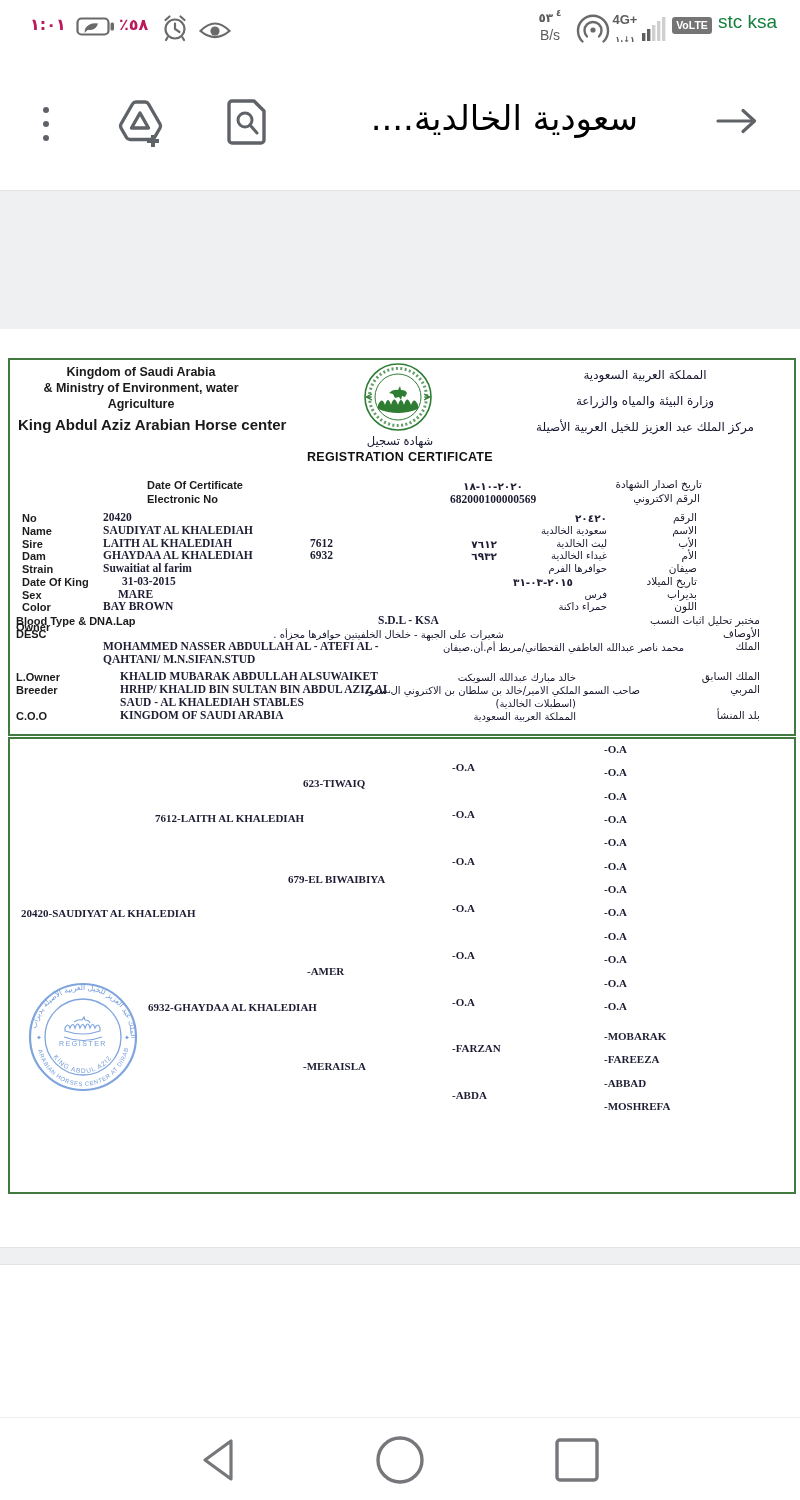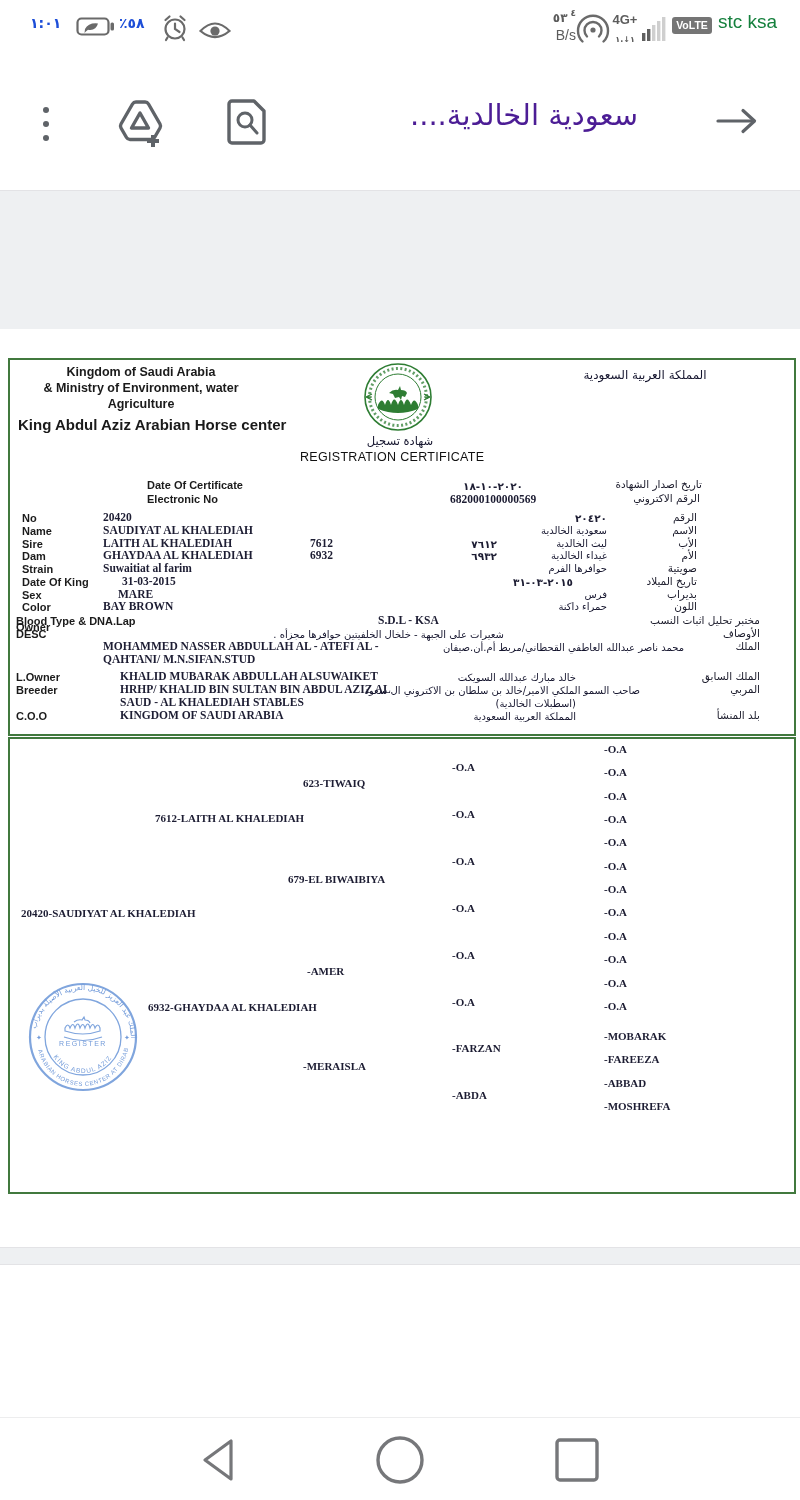--- a/index.html
+++ b/index.html
@@ -1,39 +1,39 @@
 <!DOCTYPE html>
 <html><head>
 <meta charset="utf-8">
 <style>
   html,body{margin:0;padding:0}
   body{width:800px;height:1500px;background:#fff;font-family:"Liberation Sans",sans-serif;overflow:hidden}
   .screen{position:relative;width:800px;height:1500px;background:#fff}
   .a{position:absolute;white-space:nowrap}
   
-  .sb-txt{color:#1d4ed8;font-size:14px;font-weight:bold}
+  .sb-txt{color:#be185d;font-size:16px;font-weight:bold}
   .sb-small{color:#5c5c5c;font-size:12px;font-weight:bold;line-height:14px}
   .ltr{direction:ltr;unicode-bidi:isolate}
   .rtl{direction:rtl;unicode-bidi:isolate}
   .arf{font-family:"DejaVu Sans",sans-serif}
   
-  .tb-title{font-family:"DejaVu Sans",sans-serif;font-size:29px;color:#4c1d95;direction:rtl}
+  .tb-title{font-family:"DejaVu Sans",sans-serif;font-size:34px;color:#000000;direction:rtl}
   
   .band{position:absolute;left:0;width:800px;background:#eef0f2;border-top:1px solid #e3e3e6;border-bottom:1px solid #e3e3e6}
   
   .gbox{position:absolute;left:8px;width:784px;border:2px solid #41793e;background:#fff}
   .hdr-en{font-weight:bold;font-size:12.5px;color:#1a1a1a;line-height:16px;text-align:center}
   .hdr-ar{font-family:"DejaVu Sans",sans-serif;direction:rtl;font-size:12px;color:#15152e;line-height:26px;text-align:center}
   .lb{font-size:11px;color:#1b1b1b;font-weight:600}
   .sv{font-family:"Liberation Serif",serif;font-weight:bold;font-size:11.5px;color:#1d1d33}
   .ar{font-family:"DejaVu Sans",sans-serif;direction:rtl;font-size:10px;color:#15152e}
   .arl{font-family:"DejaVu Sans",sans-serif;direction:rtl;font-size:10.5px;color:#1b1b2b}
   .num{font-family:"DejaVu Sans",sans-serif;font-weight:bold;font-size:10.5px;color:#1d1d33;direction:ltr;unicode-bidi:isolate}
   .ped{font-family:"Liberation Serif",serif;font-weight:bold;font-size:11px;color:#1d1d33}
-  .ctitle{font-weight:normal;font-size:12.5px;color:#111;letter-spacing:.3px;}
+  .ctitle{font-weight:bold;font-size:12.5px;color:#111;letter-spacing:.3px;text-align:center}
   .cartitle{font-family:"DejaVu Sans",sans-serif;font-size:11.5px;color:#15152e;text-align:center}
   svg{display:block}
 </style>
 </head>
 <body>
 
 <div class="screen">
 
   <div class="a" style="left:0;top:0;width:800px;height:58px;background:#fff">
     <div class="a sb-txt ltr arf" style="left:30px;top:15px">١:٠١</div>
@@ -55,21 +55,21 @@
           <path d="M22.5 24.5 L24 27"></path>
       </svg>
     </span>
     <span class="a" style="left:198px;top:18px">
       <svg width="34" height="24" viewBox="0 0 34 24" fill="none" stroke="#6a6a6a" stroke-width="2.2">
         <path d="M2.5 13 Q17 -2 31.5 13 Q17 25 2.5 13 Z"></path>
         <circle cx="17" cy="13" r="4.6" fill="#6a6a6a" stroke="none"></circle>
       </svg>
     </span>
 
-    <div class="a" style="left:524px;top:8px;width:52px;text-align:right">
+    <div class="a" style="left:524px;top:8px;width:52px;text-align:center">
       <span class="sb-small arf ltr">٥٣</span><span class="arf ltr" style="color:#5c5c5c;font-size:9px;font-weight:bold;vertical-align:6px;margin-left:3px">٤</span><br>
       <span class="sb-small ltr" style="font-size:14px;font-weight:normal">B/s</span>
     </div>
     <span class="a" style="left:576px;top:14px">
       <svg width="34" height="32" viewBox="0 0 34 32" fill="none" stroke="#6a6a6a" stroke-width="2.4" stroke-linecap="round">
         <circle cx="17" cy="16" r="2.6" fill="#6a6a6a" stroke="none"></circle>
         <path d="M11 22.5 a8.5 8.5 0 1 1 12 0"></path>
         <path d="M6.5 27.5 a15 15 0 1 1 21 0"></path>
       </svg>
     </span>
@@ -141,20 +141,22 @@
       <circle cx="40" cy="37" r="23" fill="#fff" stroke="#2e7d33" stroke-width="1"></circle>
       <path d="M20 45 q4 -9 7 0 q3 -10 6 0 q3 -11 7 0 q3 -10 6 0 q3 -11 7 0 q3 -9 7 0 l0 4 q-20 8 -40 0 z" fill="#2e7d33"></path>
       <path d="M31 33 q4 -4 9 -3 l2 -4 1 4 q5 0 6 3 l-2 4 -3 -1 -1 4 -2 -3 -4 1 -2 -4 z" fill="#2e7d33"></path>
       <path d="M8 37 l6 -3 m-6 3 l6 0 m-6 0 l6 3" stroke="#2e7d33" stroke-width="1.2"></path>
       <path d="M72 37 l-6 -3 m6 3 l-6 0 m6 0 l-6 3" stroke="#2e7d33" stroke-width="1.2"></path>
     </svg>
   </span>
 
   <div class="a hdr-ar" style="left:497px;top:362px;width:296px;white-space:normal">
     <div>المملكة العربية السعودية</div>
+    <div>وزارة البيئة والمياه والزراعة</div>
+    <div>مركز الملك عبد العزيز للخيل العربية الأصيلة</div>
   </div>
 
   <div class="a cartitle" style="left:340px;top:434px;width:120px">شهادة تسجيل</div>
   <div class="a ctitle" style="left:300px;top:450px;width:200px">REGISTRATION CERTIFICATE</div>
 
   <div class="a lb" style="left:147px;top:479px">Date Of Certificate</div>
   <div class="a num" style="left:463px;top:480px">٢٠٢٠-١٠-١٨</div>
   <div class="a arl" style="right:98px;top:478px">تاريخ اصدار الشهادة</div>
   <div class="a lb" style="left:147px;top:493px">Electronic No</div>
   <div class="a sv" style="left:450px;top:493px">682000100000569</div>
@@ -180,21 +182,21 @@
   <div class="a lb" style="left:22px;top:550px">Dam</div>
   <div class="a sv" style="left:103px;top:549px">GHAYDAA AL KHALEDIAH</div>
   <div class="a sv" style="left:310px;top:549px">6932</div>
   <div class="a num" style="right:303px;top:550px">٦٩٣٢</div>
   <div class="a ar" style="right:193px;top:550px">غيداء الخالدية</div>
   <div class="a arl" style="right:103px;top:549px">الأم</div>
 
   <div class="a lb" style="left:22px;top:563px">Strain</div>
   <div class="a sv" style="left:103px;top:562px">Suwaitiat al farim</div>
   <div class="a ar" style="right:193px;top:563px">حوافرها الفرم</div>
-  <div class="a arl" style="right:103px;top:562px">صويتية</div>
+  <div class="a arl" style="right:103px;top:562px">صيفان</div>
 
   <div class="a lb" style="left:22px;top:576px">Date Of King</div>
   <div class="a sv" style="left:122px;top:575px">31-03-2015</div>
   <div class="a num" style="right:227px;top:576px">٢٠١٥-٠٣-٣١</div>
   <div class="a arl" style="right:103px;top:575px">تاريخ الميلاد</div>
 
   <div class="a lb" style="left:22px;top:589px">Sex</div>
   <div class="a sv" style="left:118px;top:588px">MARE</div>
   <div class="a ar" style="right:193px;top:589px">فرس</div>
   <div class="a arl" style="right:103px;top:588px">بديراب</div>

